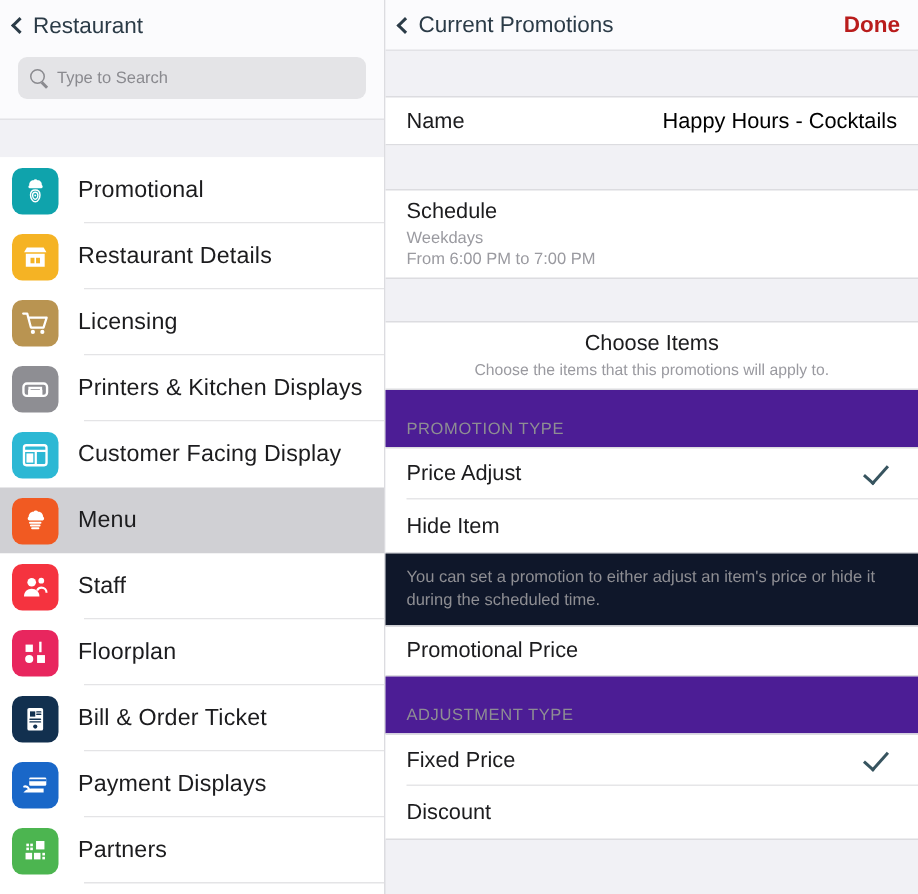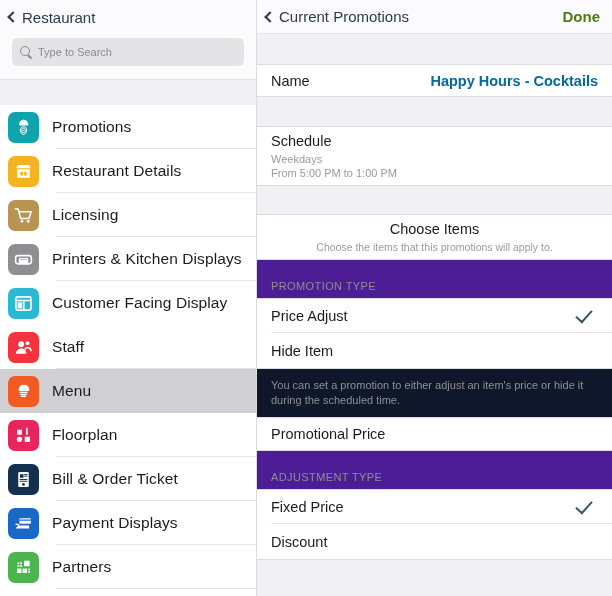--- a/index.html
+++ b/index.html
@@ -142,21 +142,21 @@
     justify-content: space-between;
     padding: 0 12px 0 9px;
     border-bottom: 1px solid #e2e2e6;
   }
   .detail-title {
     font-size: 15px;
     color: #2b3b47;
   }
   .done-btn {
     font-size: 15px;
-    color: #4d7c0f;
+    color: #b91c1c;
     font-weight: bold;
   }
   .gap { background: #f1f1f5; }
   .card {
     background: #ffffff;
     border-top: 1px solid #dcdce0;
     border-bottom: 1px solid #dcdce0;
   }
   .row {
     padding: 0 14px;
@@ -170,22 +170,21 @@
     left: 14px; right: 0; bottom: 0;
     height: 1px;
     background: #e6e6e8;
   }
   .row-label {
     font-size: 14.5px;
     color: #1c1c1e;
   }
   .row-value {
     font-size: 14.5px;
-    color: #0369a1;
-    font-weight: bold;
+    color: #000000;
   }
   .check {
     width: 16px; height: 9px;
     border-left: 2.3px solid #37545f;
     border-bottom: 2.3px solid #37545f;
     transform: rotate(-48deg);
     margin-right: 6px;
     margin-bottom: 4px;
   }
   .sched-title {
@@ -253,21 +252,21 @@
     <div class="nav-list">
         <div class="nav-item">
           <div class="nav-icon" style="background: rgb(15, 163, 172);">
             <svg viewBox="0 0 24 24" width="21" height="21">
         <path d="M7.4 7.2c-.1-2 1.6-3.6 3.3-3.5.6-1 2.4-1 3 0 1.8-.2 3.5 1.5 3.3 3.5.9.5 1 2.1-.3 2.5H7.7c-1.3-.4-1.2-2 .0-2.5z" fill="white"></path>
         <path d="M12 11c2.2 0 3.6 1.6 3.6 3.8 0 2.5-1.6 5.2-3.6 5.2s-3.6-2.7-3.6-5.2C8.4 12.6 9.8 11 12 11z" fill="none" stroke="white" stroke-width="1.1"></path>
         <path d="M12 12.7c1.2 0 2 .9 2 2.2 0 1.5-.9 3.2-2 3.2s-2-1.7-2-3.2c0-1.3.8-2.2 2-2.2z" fill="none" stroke="white" stroke-width="1.1"></path>
         <circle cx="12" cy="15.2" r=".75" fill="white"></circle>
       </svg>
           </div>
-          <span class="nav-label">Promotions</span>
+          <span class="nav-label">Promotional</span>
           <span class="sep"></span>
         </div>
         <div class="nav-item">
           <div class="nav-icon" style="background: rgb(245, 179, 36);">
             <svg viewBox="0 0 24 24" width="21" height="21">
         <path d="M3.5 8.2 5.6 4.6h12.8l2.1 3.6z" fill="white"></path>
         <path d="M4.8 9.4h14.4v9.8H4.8z" fill="white"></path>
         <rect x="8.4" y="12.4" width="3" height="4.2" fill="#f5b324"></rect>
         <rect x="12.6" y="12.4" width="3" height="4.2" fill="#f5b324"></rect>
       </svg>
@@ -301,40 +300,40 @@
           <div class="nav-icon" style="background: rgb(44, 184, 212);">
             <svg viewBox="0 0 24 24" width="21" height="21">
         <rect x="3.4" y="4.4" width="17.2" height="15.2" rx="1.8" fill="none" stroke="white" stroke-width="1.8"></rect>
         <path d="M3.4 8.7h17.2M12.4 8.7v10.9" stroke="white" stroke-width="1.7"></path>
         <rect x="5.3" y="10.6" width="5.2" height="7" fill="white"></rect>
       </svg>
           </div>
           <span class="nav-label">Customer Facing Display</span>
           <span class="sep"></span>
         </div>
+        <div class="nav-item selected">
+          <div class="nav-icon" style="background: rgb(241, 90, 34);">
+            <svg viewBox="0 0 24 24" width="21" height="21">
+        <path d="M7 8.6c-.1-2.3 1.8-4.1 3.7-3.9.7-1.1 2.7-1.1 3.5 0 2-.2 3.9 1.6 3.8 3.9 1 .6 1.1 2.4-.3 2.9H7.3C5.9 11 6 9.2 7 8.6z" fill="white"></path>
+        <path d="M8 13.1h8M8.7 15.3h6.6M9.6 17.4h4.8" stroke="white" stroke-width="1.5" stroke-linecap="round"></path>
+      </svg>
+          </div>
+          <span class="nav-label">Menu</span>
+          <span class="sep"></span>
+        </div>
         <div class="nav-item">
           <div class="nav-icon" style="background: rgb(245, 51, 63);">
             <svg viewBox="0 0 24 24" width="21" height="21">
         <circle cx="9.3" cy="8.2" r="3.3" fill="white"></circle>
         <path d="M3.4 19c0-3.5 2.6-5.8 5.9-5.8S15.2 15.5 15.2 19z" fill="white"></path>
         <circle cx="16.6" cy="7" r="2.2" fill="white"></circle>
         <path d="M13.4 14.4c.8-1.4 2-2.1 3.3-2.1 2.2 0 3.9 1.6 3.9 3.9" fill="none" stroke="white" stroke-width="1.6"></path>
       </svg>
           </div>
           <span class="nav-label">Staff</span>
-          <span class="sep"></span>
-        </div>
-        <div class="nav-item selected">
-          <div class="nav-icon" style="background: rgb(241, 90, 34);">
-            <svg viewBox="0 0 24 24" width="21" height="21">
-        <path d="M7 8.6c-.1-2.3 1.8-4.1 3.7-3.9.7-1.1 2.7-1.1 3.5 0 2-.2 3.9 1.6 3.8 3.9 1 .6 1.1 2.4-.3 2.9H7.3C5.9 11 6 9.2 7 8.6z" fill="white"></path>
-        <path d="M8 13.1h8M8.7 15.3h6.6M9.6 17.4h4.8" stroke="white" stroke-width="1.5" stroke-linecap="round"></path>
-      </svg>
-          </div>
-          <span class="nav-label">Menu</span>
           <span class="sep"></span>
         </div>
         <div class="nav-item">
           <div class="nav-icon" style="background: rgb(232, 38, 94);">
             <svg viewBox="0 0 24 24" width="21" height="21">
         <rect x="4.6" y="5.4" width="5.6" height="5.6" fill="white"></rect>
         <rect x="15" y="3.2" width="1.8" height="8" fill="white"></rect>
         <circle cx="7.4" cy="16.4" r="3.1" fill="white"></circle>
         <rect x="13.4" y="13.4" width="6" height="6" fill="white"></rect>
       </svg>
@@ -406,21 +405,21 @@
         <span class="row-value">Happy Hours - Cocktails</span>
       </div>
     </div>
 
     <div class="gap" style="height:29px"></div>
 
     <div class="card">
       <div class="row" style="height:58px; align-items:flex-start; flex-direction:column; justify-content:center;">
         <div class="sched-title">Schedule</div>
         <div class="sched-sub">Weekdays</div>
-        <div class="sched-sub">From 5:00 PM to 1:00 PM</div>
+        <div class="sched-sub">From 6:00 PM to 7:00 PM</div>
       </div>
     </div>
 
     <div class="gap" style="height:28px"></div>
 
     <div class="card">
       <div style="height:44px; display:flex; flex-direction:column; align-items:center; justify-content:center;">
         <div class="choose-title">Choose Items</div>
         <div class="choose-sub">Choose the items that this promotions will apply to.</div>
       </div>

